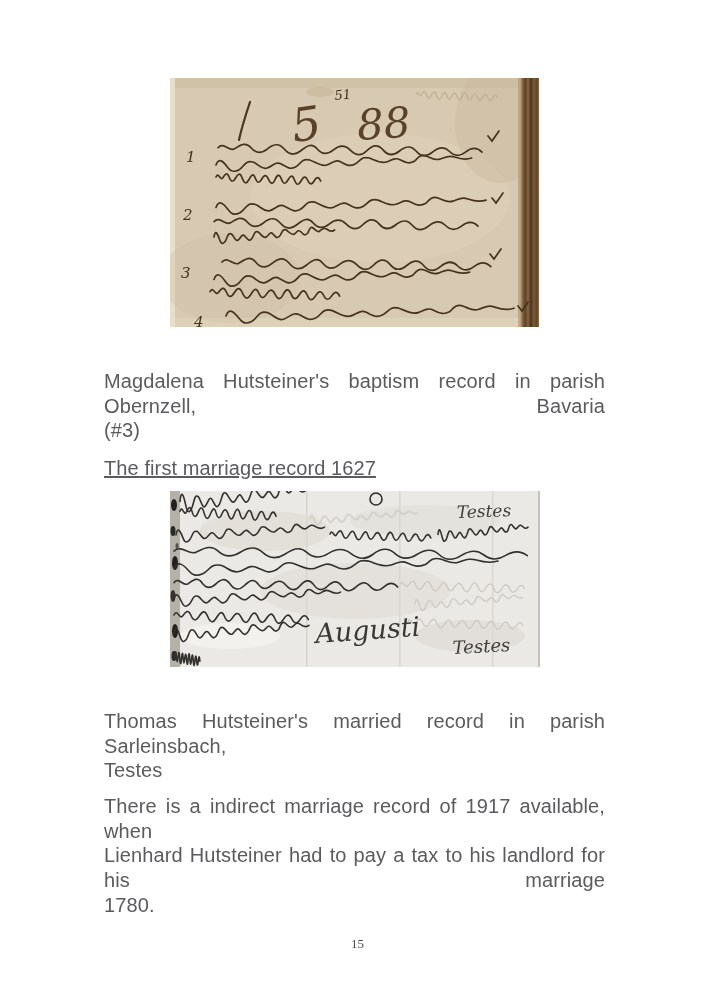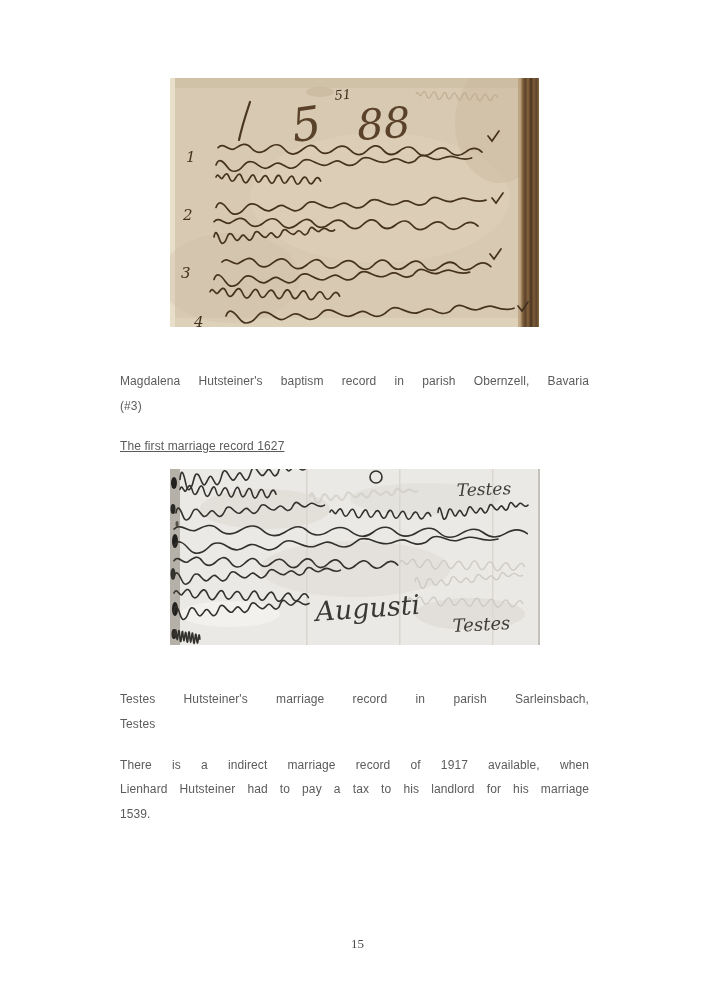--- a/index.html
+++ b/index.html
@@ -10,21 +10,21 @@
     background: #ffffff;
     font-family: "Liberation Sans", sans-serif;
     color: #5b5b5d;
     overflow: hidden;
   }
   .content { padding: 78px 104px 0 104px; }
   .fig { margin: 0 auto; }
   .fig svg { display: block; }
   .fig-baptism  { width: 369px; margin-bottom: 42px; }
   .fig-marriage { width: 370px; margin-bottom: 42px; }
-  p { margin: 16px; font-size: 12px; line-height: 24.7px; letter-spacing: 0.1px; }
+  p { margin: 0; font-size: 20px; line-height: 24.7px; letter-spacing: 0.1px; }
   .caption-baptism  { margin-bottom: 13px; }
   .heading          { margin-bottom: 10px; text-decoration: underline; }
   .para-marriage    { margin-bottom: 7px; }
   .caption-marriage { margin-bottom: 11px; }
   .jline { display: block; text-align: justify; text-align-last: justify; }
   .jline.lastline { text-align-last: left; }
   .page-number {
     position: absolute;
     left: 6px; right: 0; top: 936px;
     text-align: center;
@@ -164,26 +164,26 @@
           <use href="#sqa" transform="translate(4,84) scale(2.33,1.1)"></use>
           <use href="#sqb" transform="translate(4,99) scale(1.85,1.05)"></use>
           <use href="#sqa" transform="translate(4,116) scale(1.4,1.15)"></use>
           <use href="#sqb" transform="translate(4,132) scale(1.5,1.2)"></use>
           <use href="#sqa" transform="translate(3,156) scale(0.28,1.3)"></use>
         </g>
       </svg>
     </figure>
 
     <p class="caption-marriage">
-        <span class="jline">Testes Hutsteiner's marriage record in parish Sarleinsbach,</span>
+        <span class="jline">Thomas Hutsteiner's married record in parish Sarleinsbach,</span>
         <span class="jline lastline">Testes</span>
       </p>
 
     <p class="para-tax">
         <span class="jline">There is a indirect marriage record of 1917 available, when</span>
         <span class="jline">Lienhard Hutsteiner had to pay a tax to his landlord for his marriage</span>
-        <span class="jline lastline">1539.</span>
+        <span class="jline lastline">1780.</span>
       </p>
 
   </div>
 
   <div class="page-number">15</div>
 </div>
 
 </body></html>

